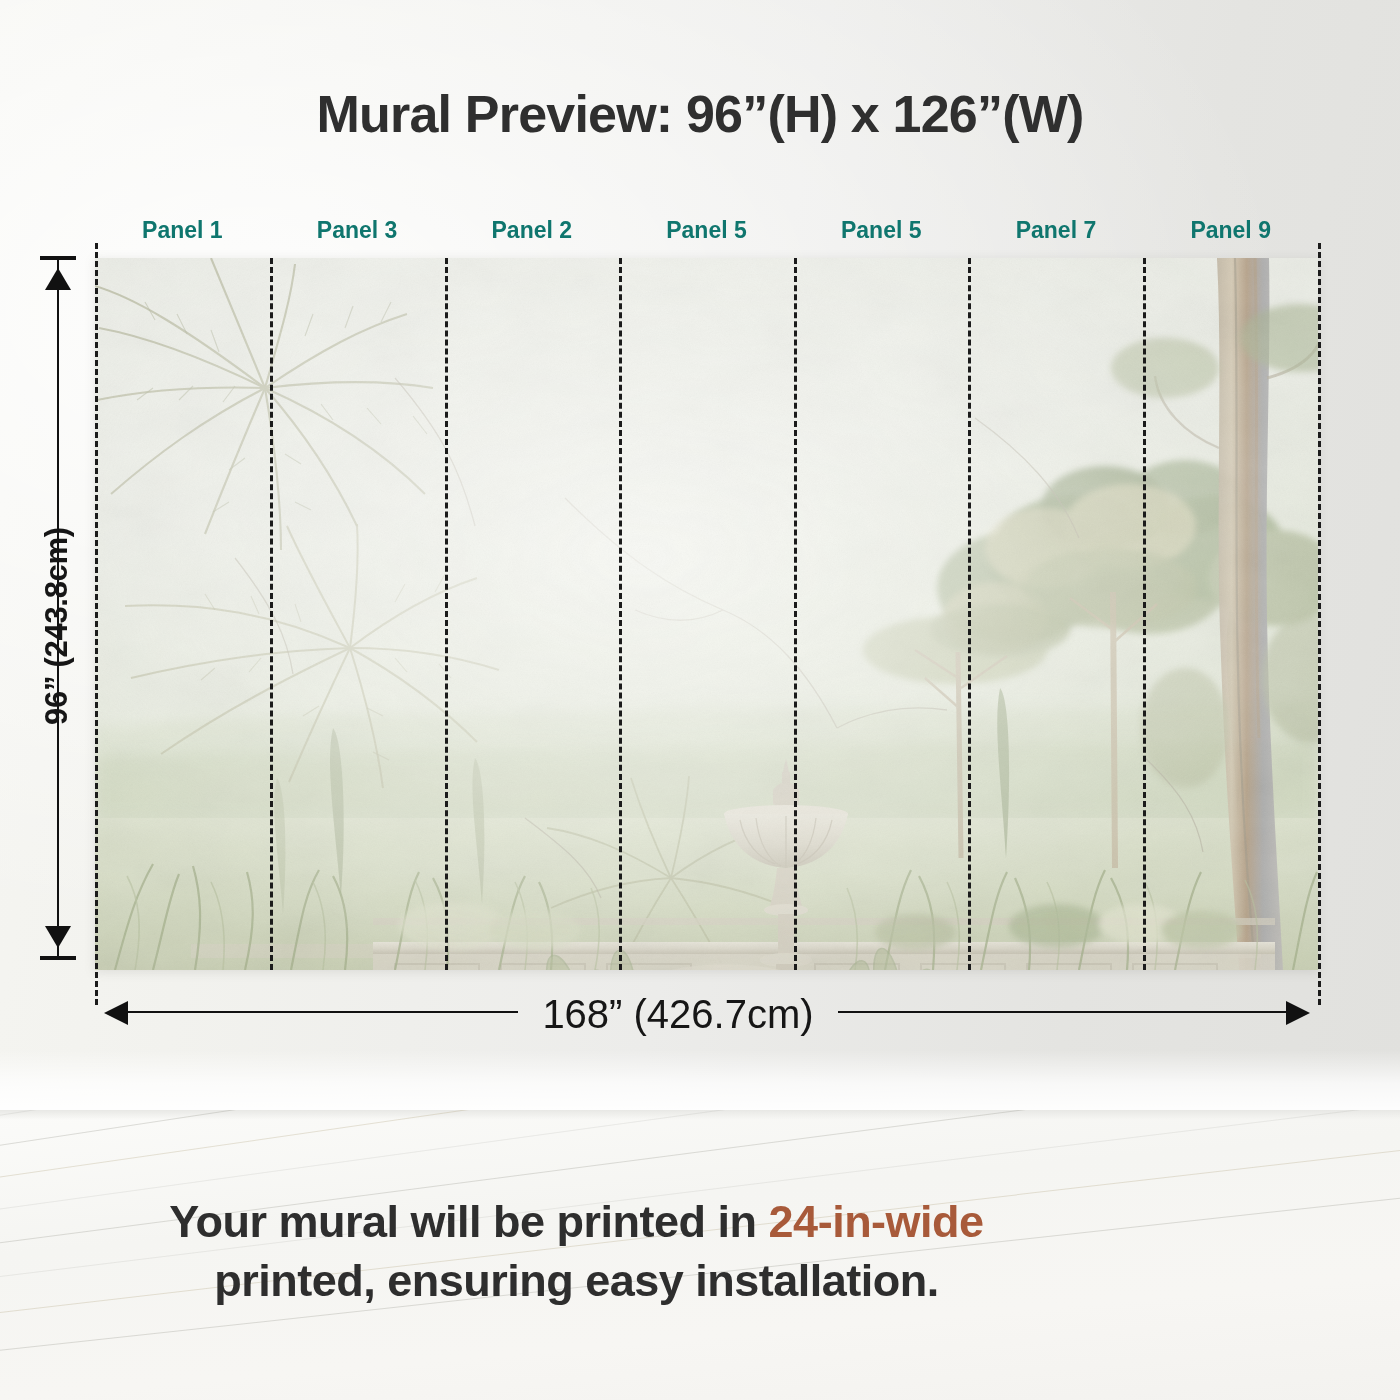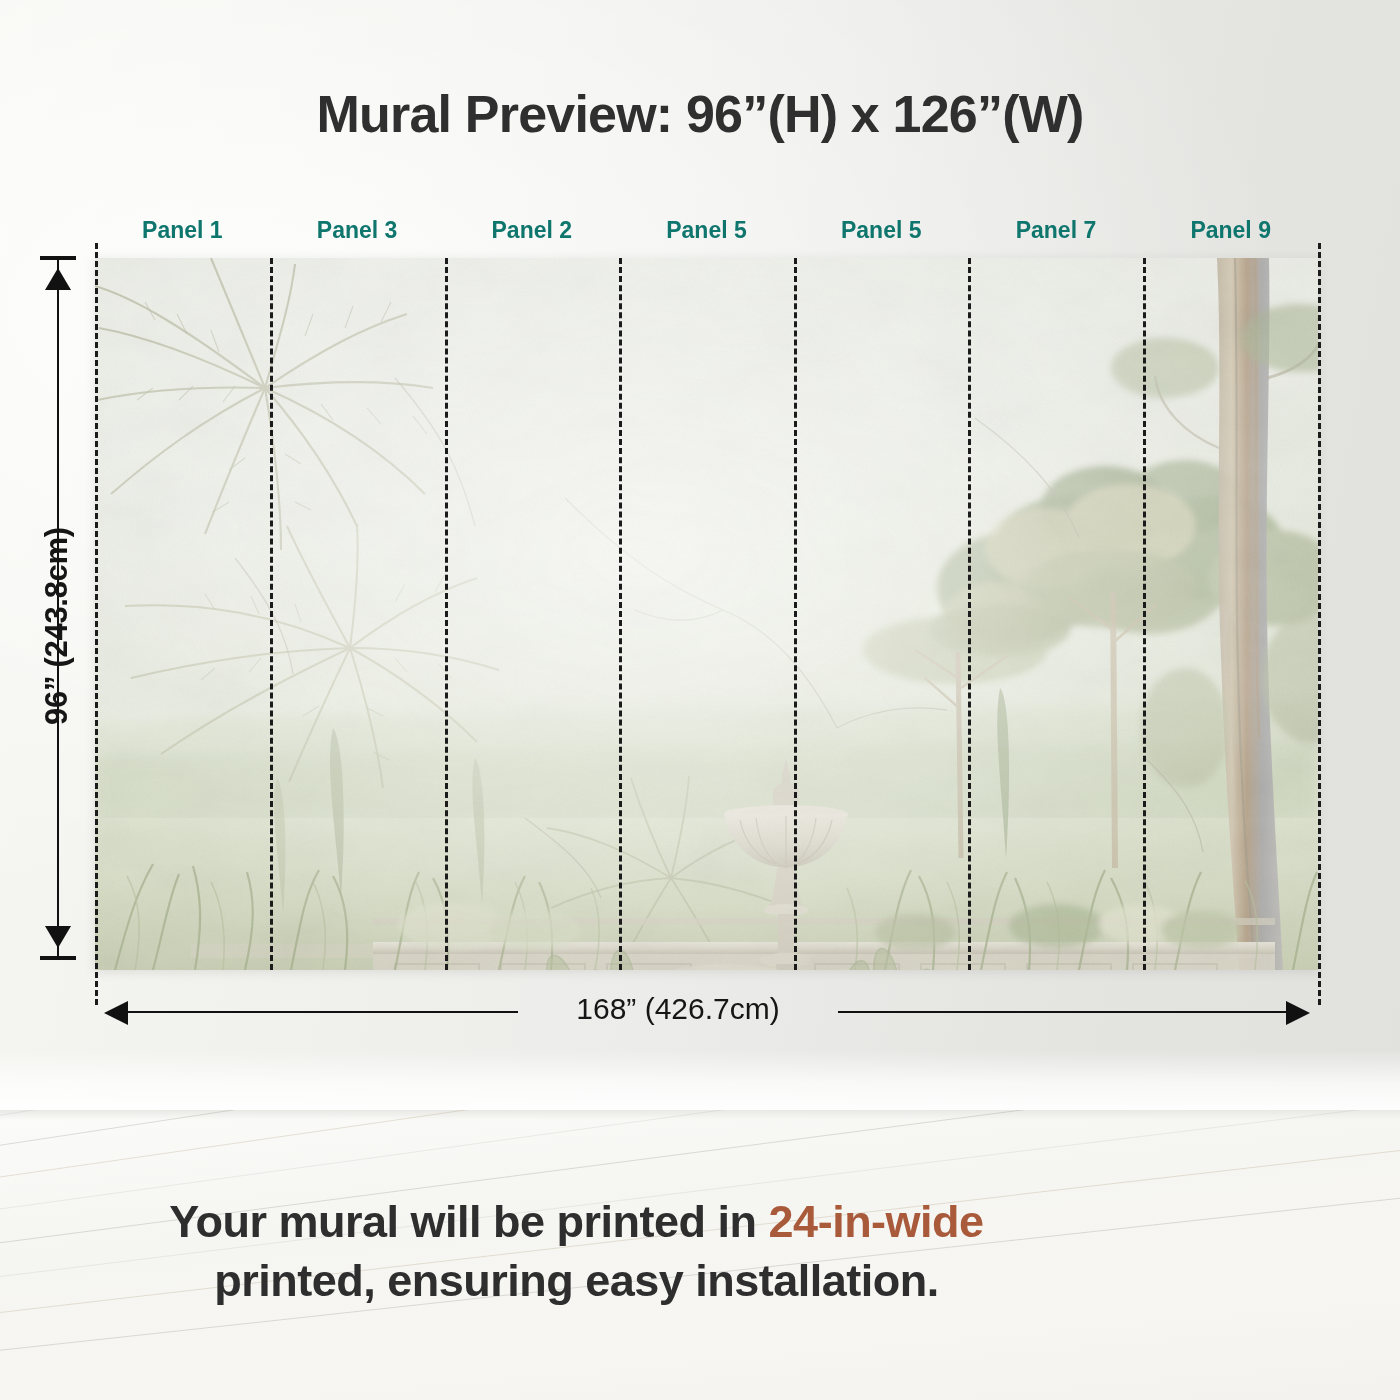--- a/index.html
+++ b/index.html
@@ -127,21 +127,21 @@
     border-top: 12px solid transparent; border-bottom: 12px solid transparent;
     border-right: 24px solid #111;
   }
   .arrow-right {
     position:absolute; top: 1001px; width:0; height:0;
     border-top: 12px solid transparent; border-bottom: 12px solid transparent;
     border-left: 24px solid #111;
   }
   #dim-h-label {
     position: absolute; left: 518px; top: 992px; width: 320px;
-    text-align: center; font-size: 30px; font-weight: 400; color: #161616;
+    text-align: center; font-size: 40px; font-weight: 400; color: #161616;
     white-space: nowrap;
   }
 
   
   #caption {
     position: absolute; left: 0; top: 1192px; width: 1153px;
     text-align: center;
     font-size: 45px;
     font-weight: 700;
     line-height: 1.32;

